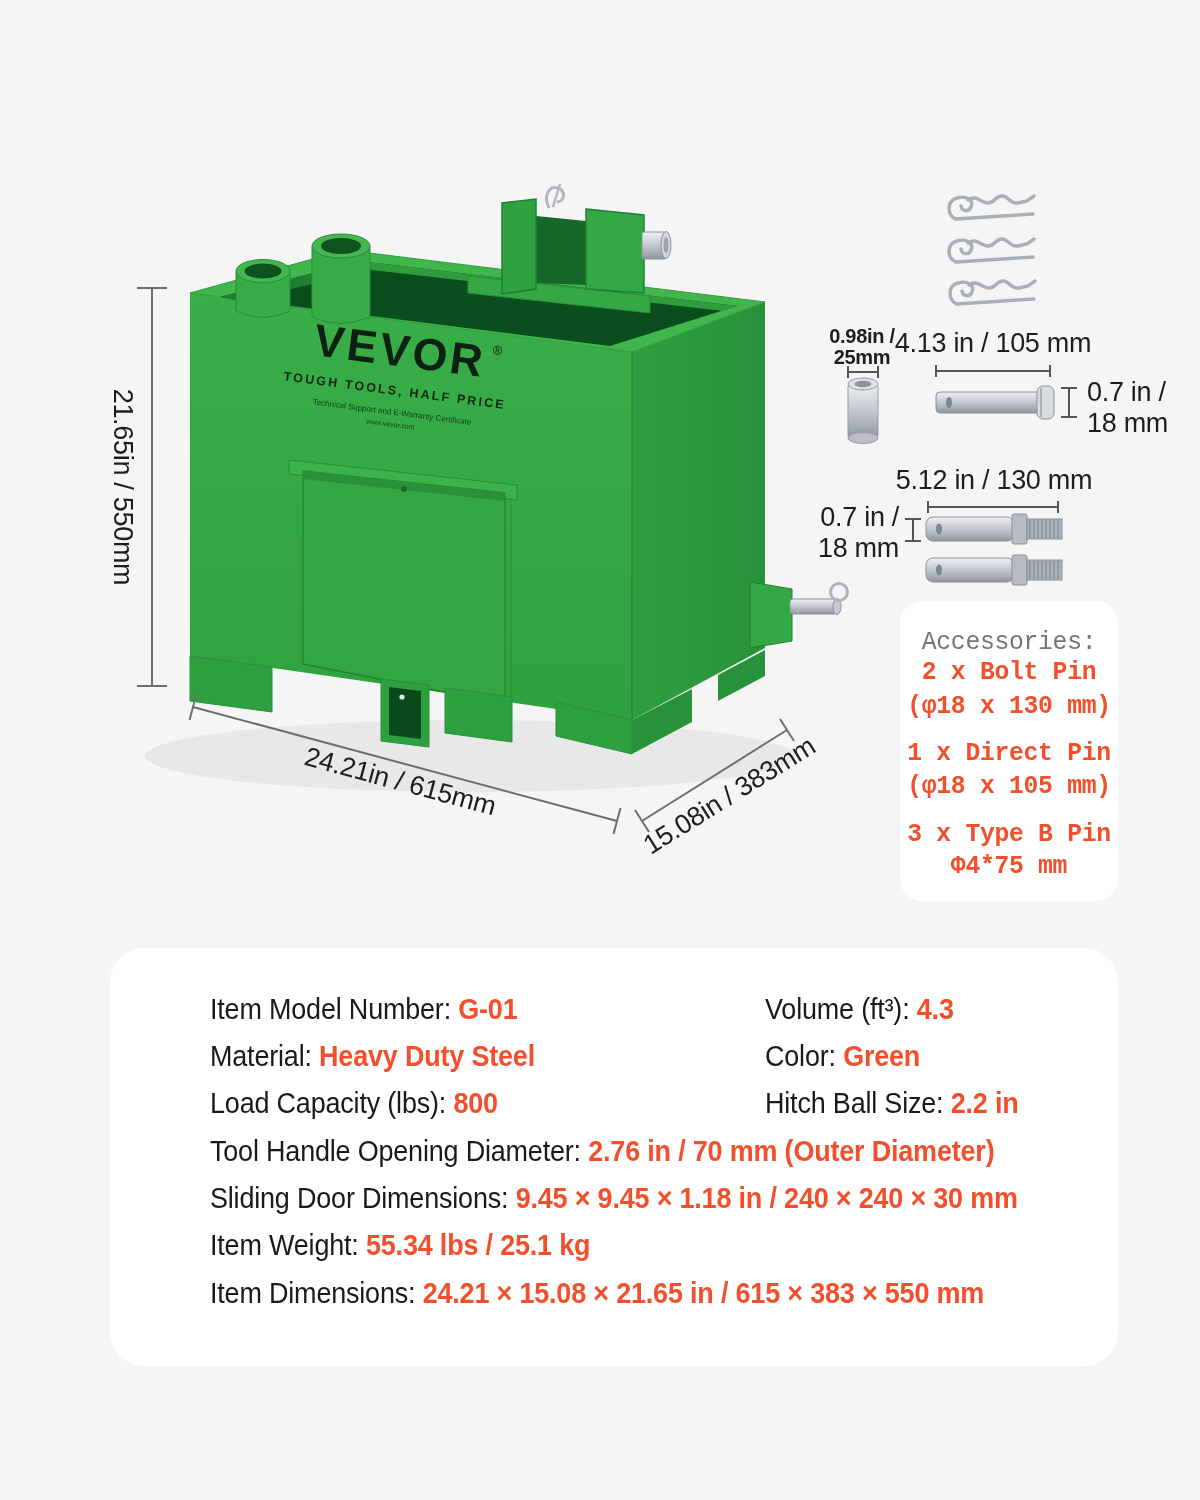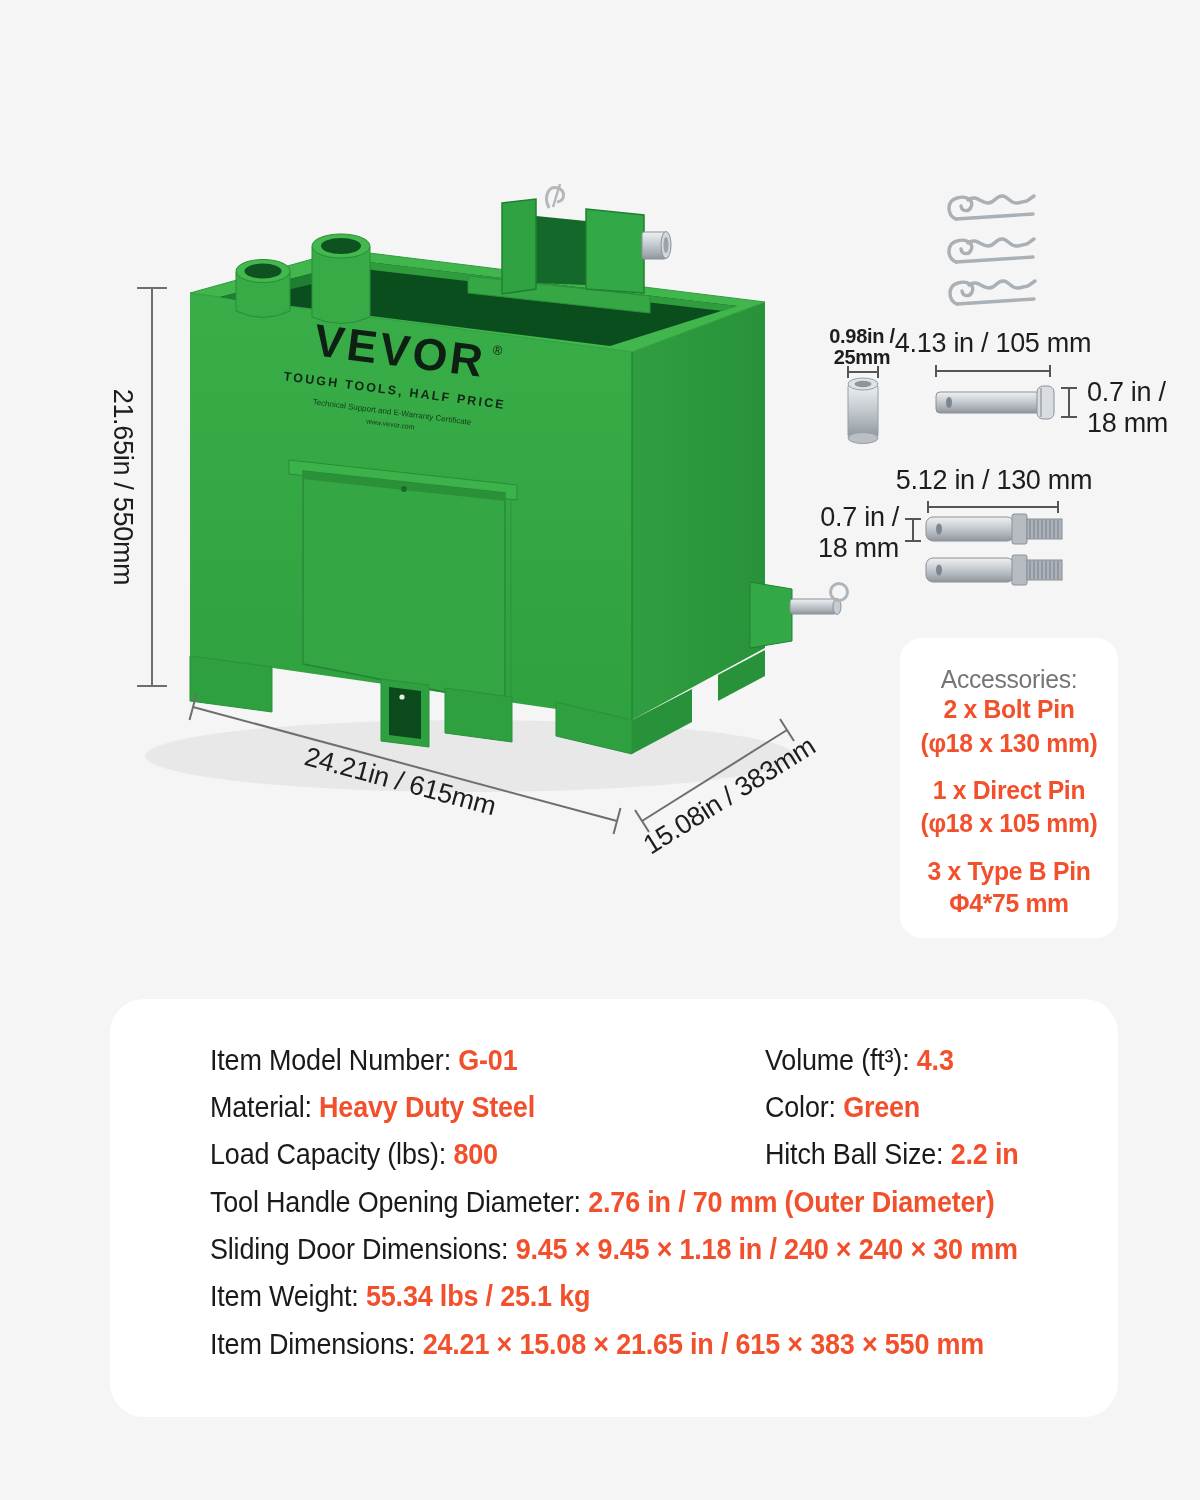--- a/index.html
+++ b/index.html
@@ -10,26 +10,26 @@
   }
   html,body{margin:0;padding:0;}
   .page{
     position:relative;width:1200px;height:1500px;background:var(--bg);
     overflow:hidden;font-family:"Liberation Sans","DejaVu Sans",sans-serif;color:var(--ink);
   }
   svg text{font-family:"Liberation Sans","DejaVu Sans",sans-serif;}
   .dim-label{font-size:27px;fill:#1D1D1D;letter-spacing:-0.3px;}
   .dim-label-sm{font-size:20px;font-weight:bold;fill:#1D1D1D;letter-spacing:-0.3px;}
   .card{position:absolute;background:#FFFFFF;}
-  .acc-card{left:900px;top:638px;width:218px;height:300px;border-radius:22px;}
+  .acc-card{left:900px;top:601px;width:218px;height:300px;border-radius:22px;font-family:Liberation Mono, monospace;}
   .acc-line{position:absolute;left:0;width:100%;text-align:center;font-size:26px;line-height:32px;
     transform:scaleX(.95);letter-spacing:-0.3px;}
   .acc-title{color:var(--gray);}
   .acc-item{color:var(--accent);font-weight:bold;}
-  .spec-card{left:110px;top:999px;width:1008px;height:418px;border-radius:34px;}
+  .spec-card{left:110px;top:948px;width:1008px;height:418px;border-radius:34px;}
   .spec-row{position:absolute;font-size:29px;line-height:34px;white-space:nowrap;
     transform:scaleX(.93);transform-origin:0 0;letter-spacing:-0.2px;}
   .spec-row .lbl{color:var(--ink);}
   .spec-row .val{color:var(--accent);font-weight:bold;}
 </style>
 </head>
 <body>
 
 <div class="page">
 

